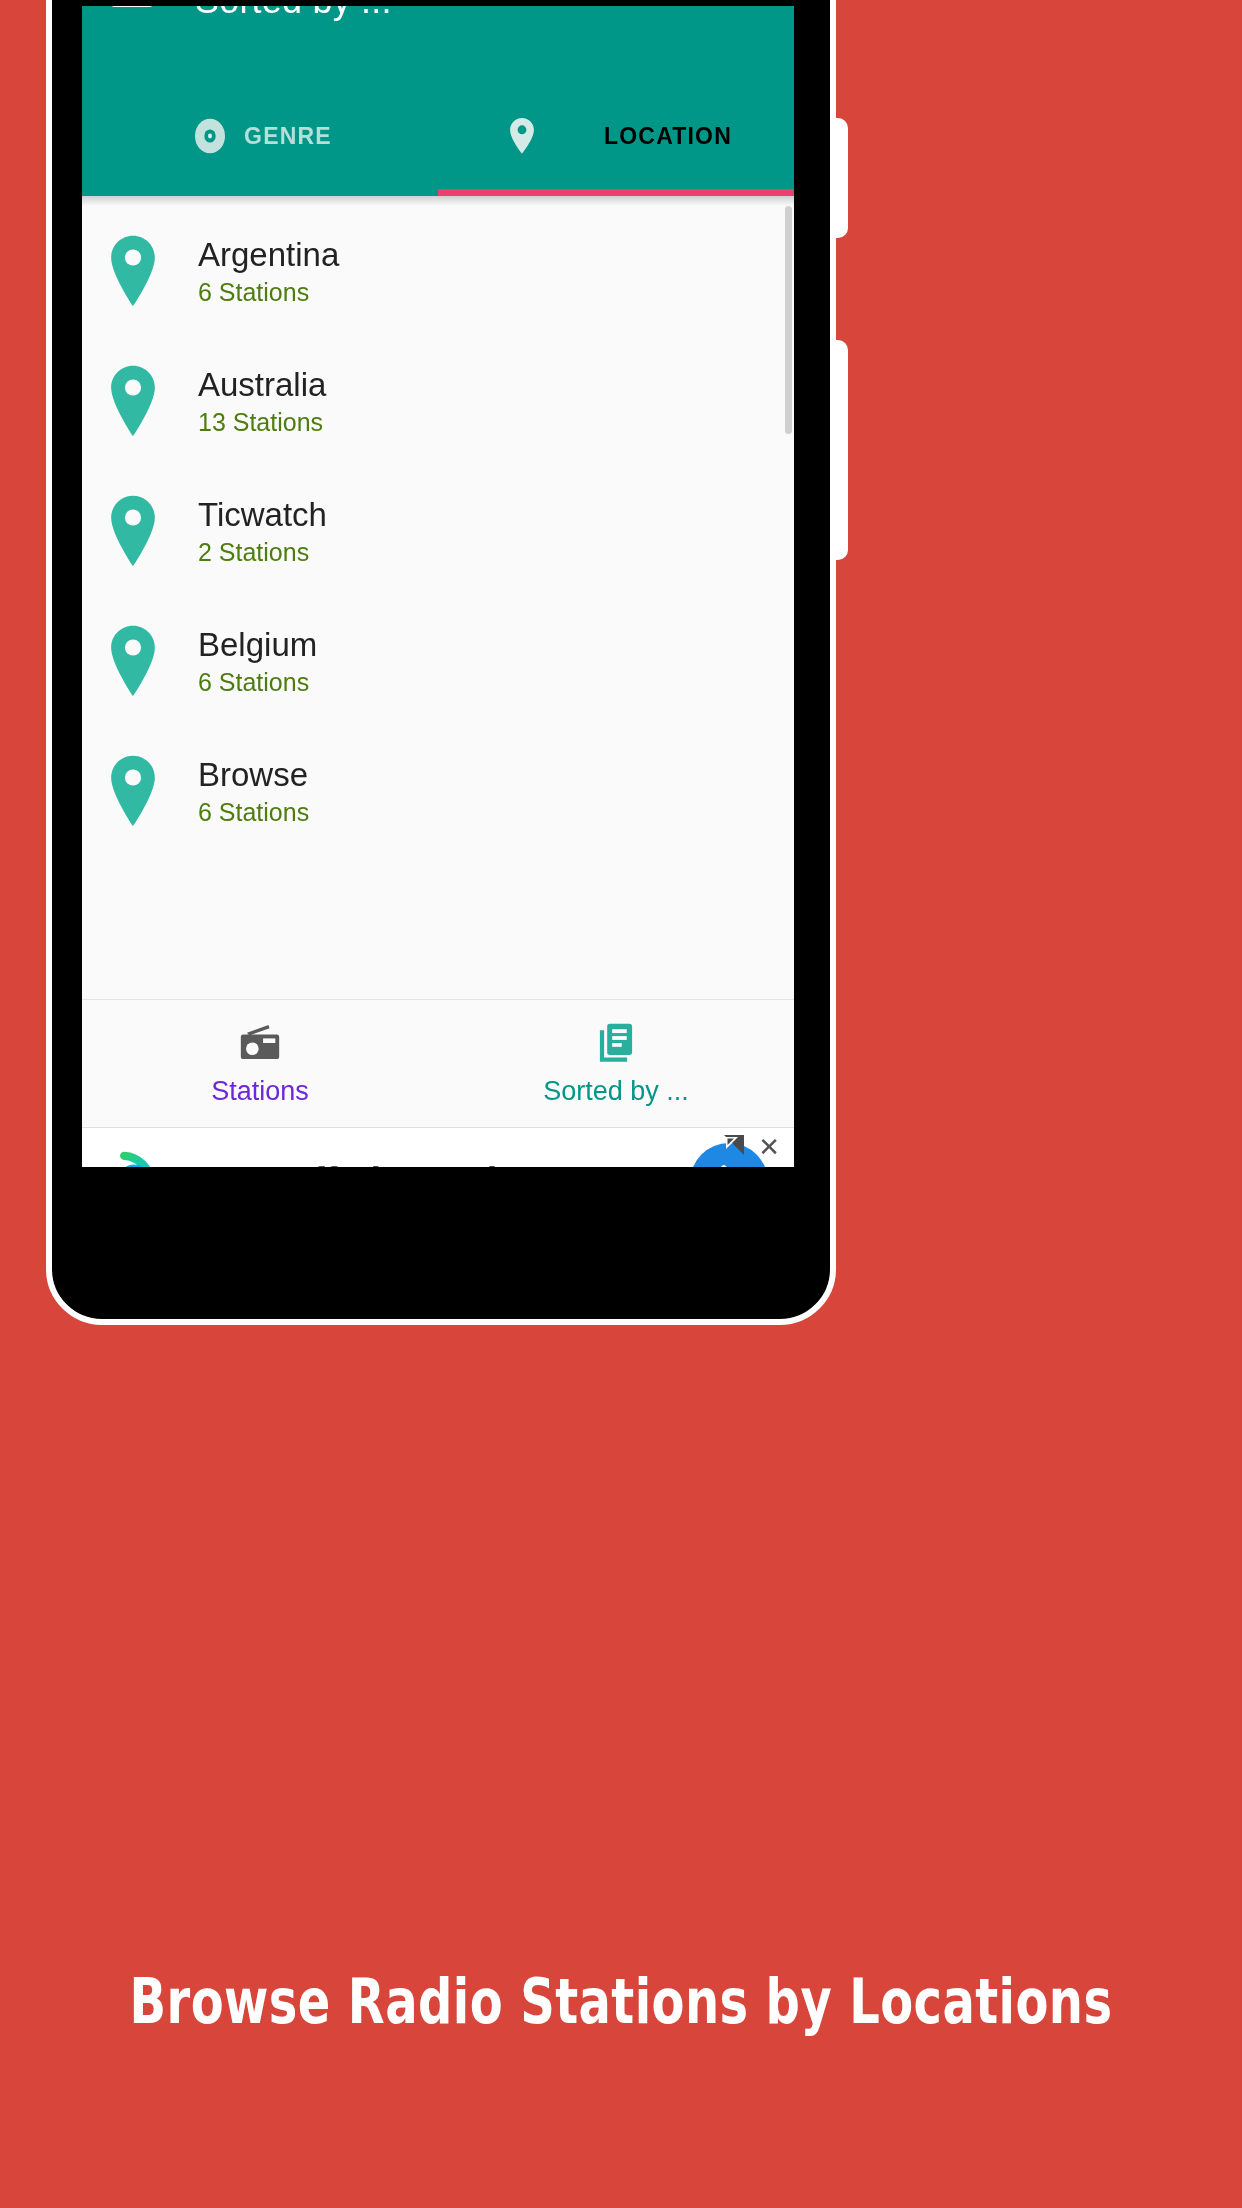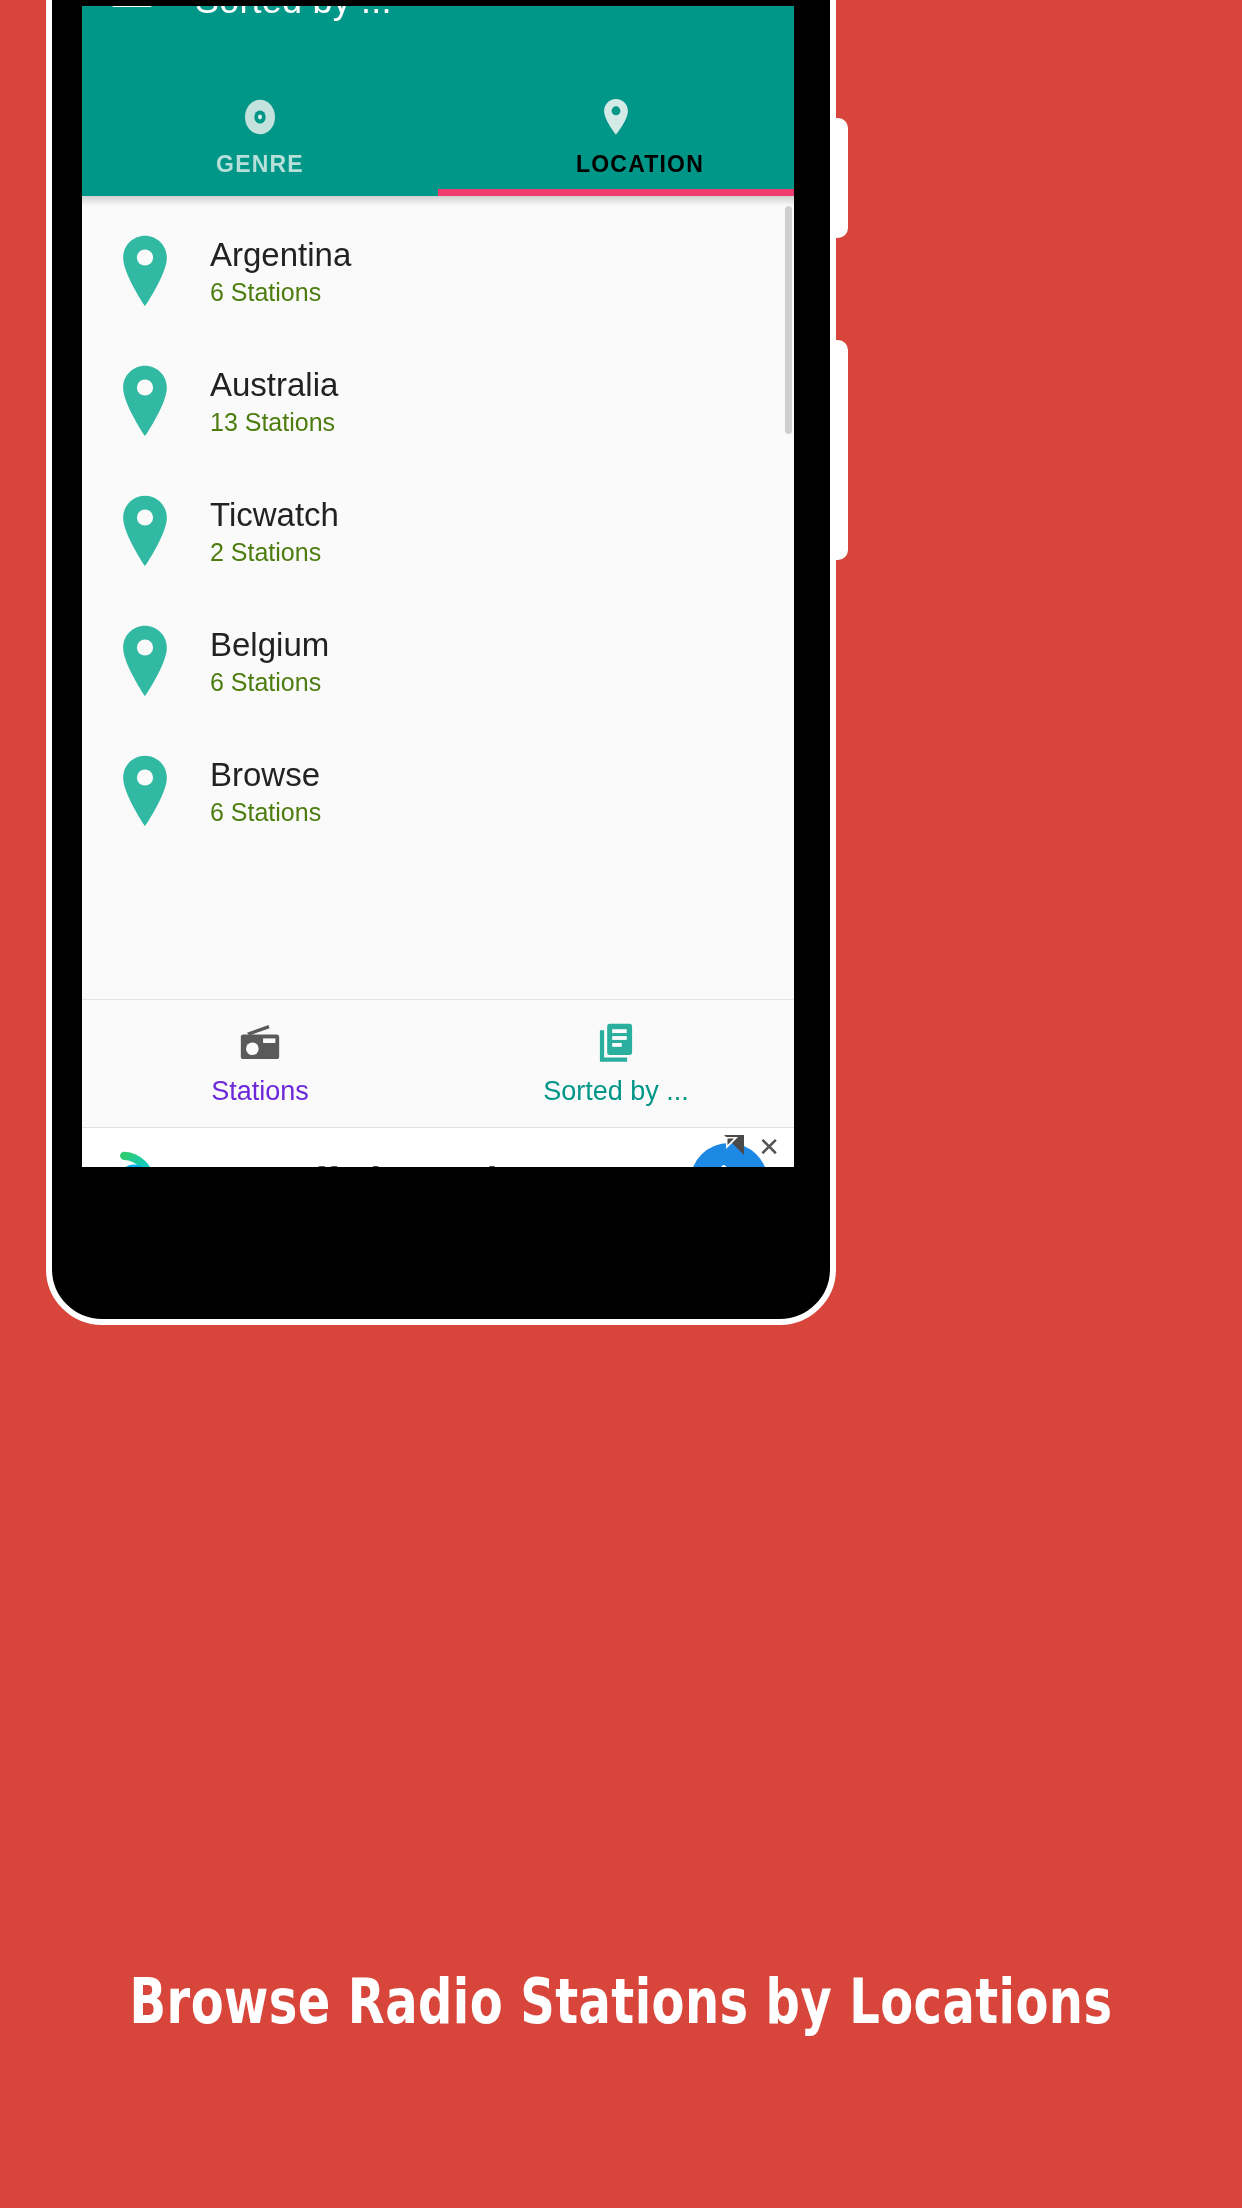--- a/index.html
+++ b/index.html
@@ -79,21 +79,20 @@
   
   .tabs {
     position: relative;
     display: flex;
     height: 120px;
     background: #009688;
   }
   .tab {
     flex: 1 1 50%;
     display: flex;
-    flex-direction: column;
     align-items: center;
     justify-content: center;
     gap: 12px;
     cursor: pointer;
     position: relative;
   }
   .tab .tab-icon { display: block; line-height: 0; }
   .tab .tab-label {
     font-size: 23px;
     font-weight: 700;
@@ -121,21 +120,21 @@
   .list {
     position: relative;
     background: #FAFAFA;
     height: 793px;
     overflow: hidden;
   }
   .list-item {
     display: flex;
     align-items: center;
     height: 130px;
-    padding-left: 34px;
+    padding-left: 22px;
     cursor: pointer;
   }
   .list-item .pin { flex: 0 0 auto; width: 72px; line-height: 0; }
   .list-item .texts {
     margin-left: 22px;
     display: flex;
     flex-direction: column;
     gap: 4px;
   }
   .item-title {

